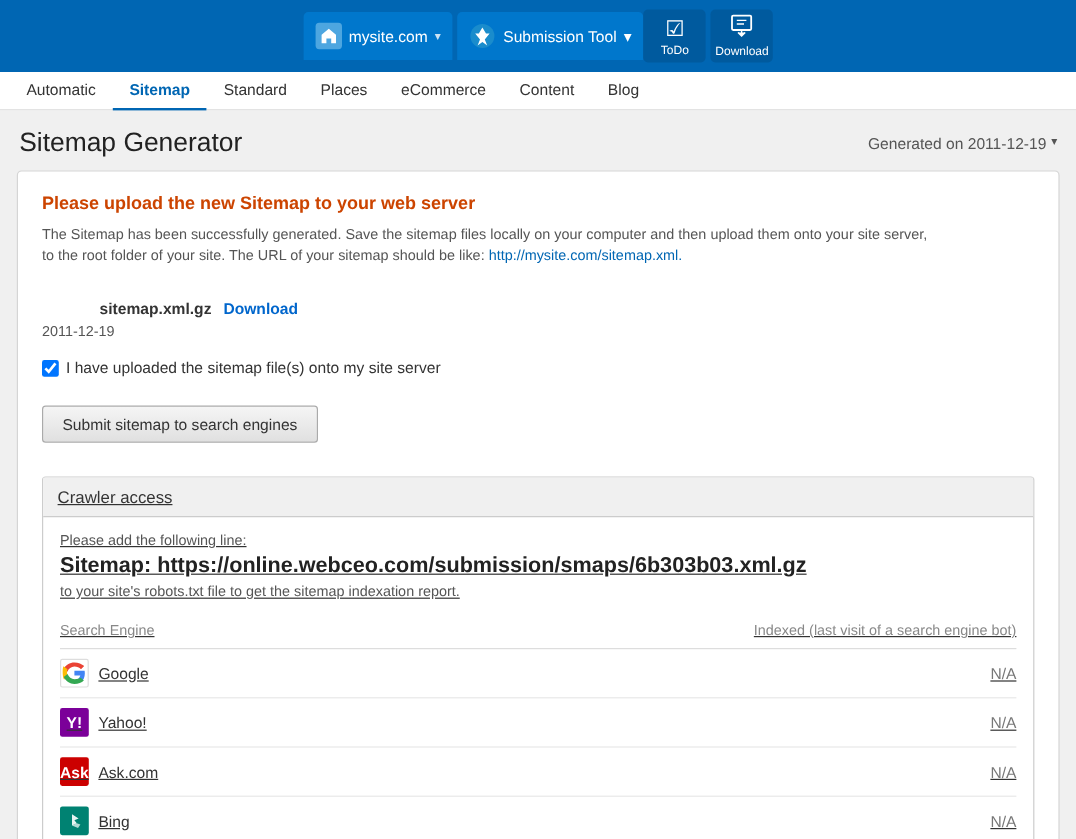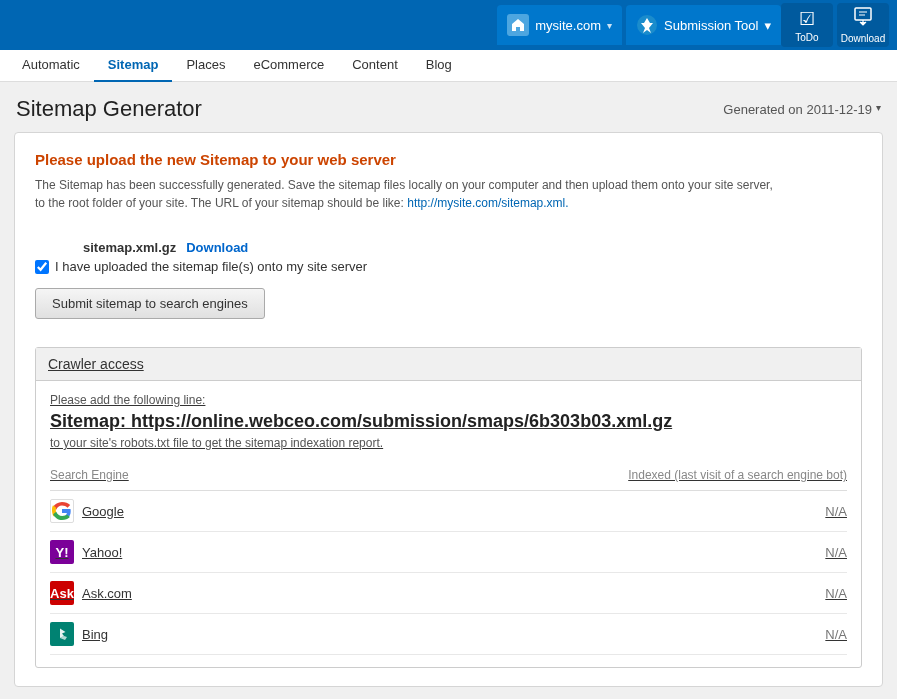--- a/index.html
+++ b/index.html
@@ -4,22 +4,22 @@
   <style>
     * { box-sizing: border-box; margin: 0; padding: 0; }
     body { font-family: Arial, sans-serif; font-size: 13px; background: #f0f0f0; color: #333; }
 
     
     .top-bar {
       background: #0066b3;
       display: flex;
       align-items: center;
       padding: 0 8px;
-      height: 50px;
-      justify-content: flex-end;
+      height: 60px;
+      justify-content: center;
     }
     .top-bar-left {
       display: flex;
       align-items: center;
       gap: 4px;
     }
     .site-tab {
       display: flex;
       align-items: center;
       background: #0077cc;
@@ -190,21 +190,21 @@
       font-size: 12px;
       color: #555;
       margin-bottom: 16px;
     }
 
     
     .checkbox-row {
       display: flex;
       align-items: center;
       gap: 6px;
-      margin-bottom: 14px;
+      margin-bottom: 24px;
       font-size: 13px;
     }
     .checkbox-row input[type="checkbox"] {
       width: 14px;
       height: 14px;
     }
 
     
     .submit-btn {
       background: linear-gradient(to bottom, #f5f5f5, #e0e0e0);
@@ -345,20 +345,21 @@
         </svg>
       </span>
       <span>Download</span>
     </div>
   </div>
 </div>
 
 <div class="sec-nav">
   <div class="sec-tab">Automatic</div>
   <div class="sec-tab active">Sitemap</div>
+  <div class="sec-tab">Standard</div>
   <div class="sec-tab">Places</div>
   <div class="sec-tab">eCommerce</div>
   <div class="sec-tab">Content</div>
   <div class="sec-tab">Blog</div>
 </div>
 
 <div class="page-header">
   <h1 class="page-title">Sitemap Generator</h1>
   <div class="generated-info">
     <span>Generated on 2011-12-19</span>
@@ -375,20 +376,21 @@
     <br>
     <span>to the root folder of your site. The URL of your sitemap should be like:</span>
     <a href="#">http://mysite.com/sitemap.xml.</a>
   </div>
 
   
   <div class="file-row">
     <span class="file-name">sitemap.xml.gz</span>
     <a class="download-link" href="#">Download</a>
   </div>
+  <div class="file-date">2011-12-19</div>
 
   
   <div class="checkbox-row">
     <input type="checkbox" id="uploaded-cb" checked="" style="">
     <label for="uploaded-cb">
       <span>I have uploaded the sitemap file(s) onto my site server</span>
     </label>
   </div>
 
   

